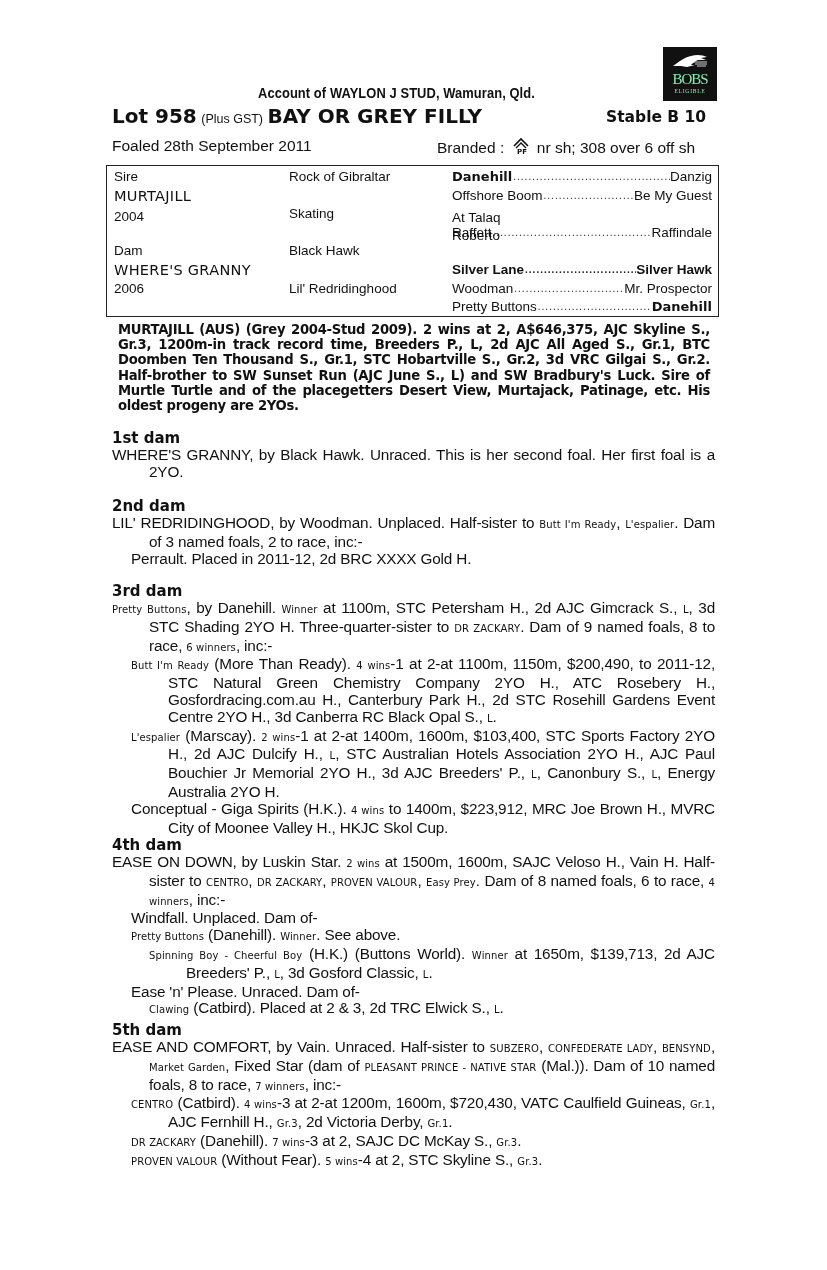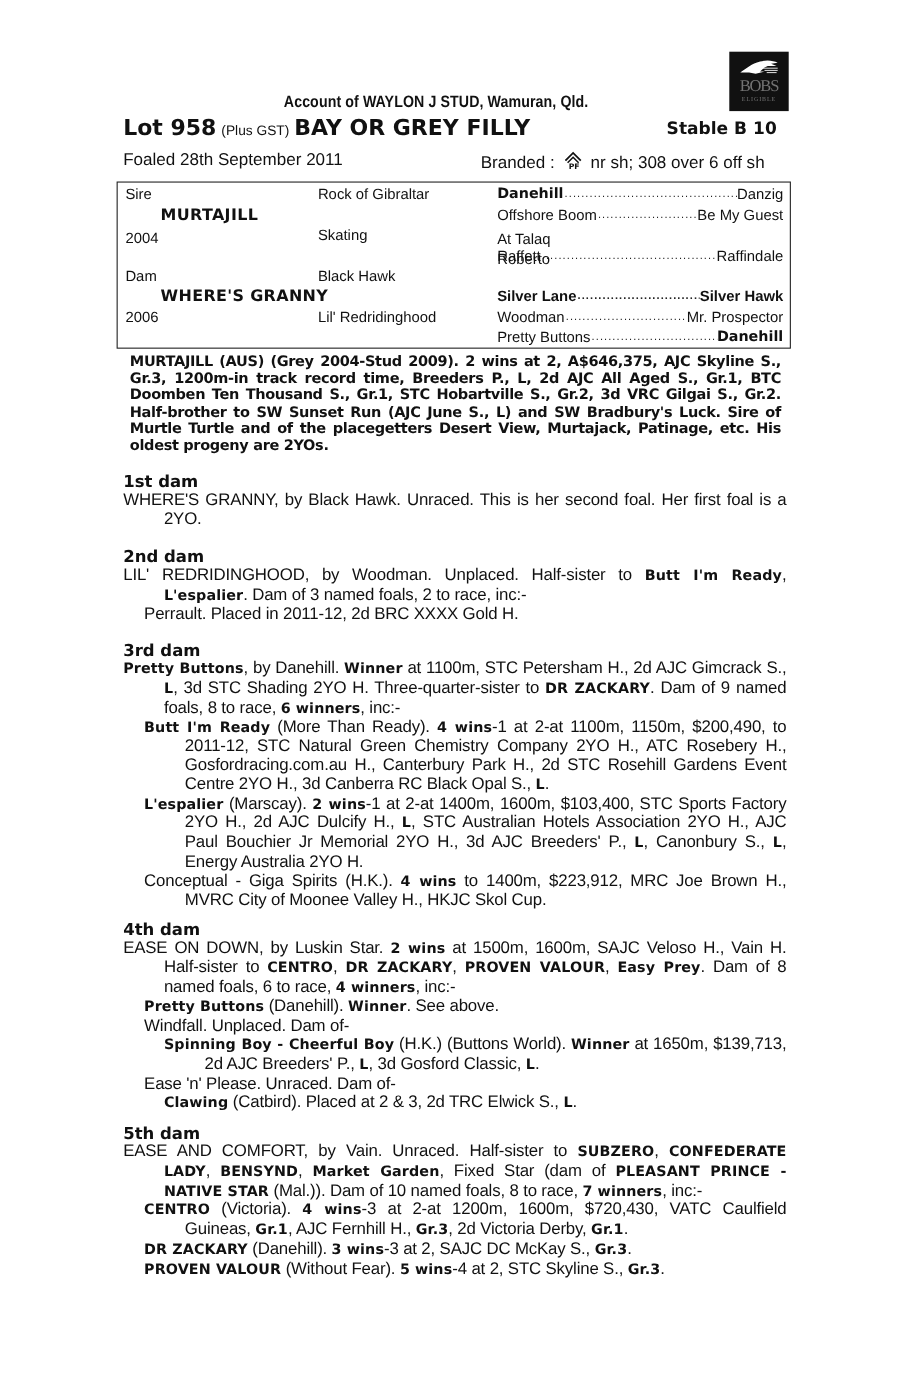--- a/index.html
+++ b/index.html
@@ -3,21 +3,21 @@
 <meta charset="utf-8">
 <style>
   html, body { margin: 0; padding: 0; background: #ffffff; }
   body { width: 827px; height: 1270px; position: relative; overflow: hidden;
          font-family: "Liberation Sans", "DejaVu Sans", sans-serif; color: #111; }
   .abs { position: absolute; }
 
   
   #consignor { left: 258px; top: 84px; font-family: "Liberation Sans", sans-serif; font-weight: bold;
                font-size: 15px; transform: scaleX(0.86); transform-origin: left top; letter-spacing: 0.1px; }
-  #logo { left: 663px; top: 47px; width: 54px; height: 54px; background: #111; color: #737373; }
+  #logo { left: 663px; top: 47px; width: 54px; height: 54px; background: #111; color: #86efac; }
   #logo .bobs { position: absolute; left: 0; right: 0; top: 24px; text-align: center;
                 font-family: "Liberation Serif", serif; font-size: 15px; letter-spacing: -1px; }
   #logo .elig { position: absolute; left: 0; right: 0; top: 41px; text-align: center;
                 font-family: "Liberation Serif", serif; font-size: 5.5px; letter-spacing: 0.8px; }
   #logo svg { position: absolute; left: 8px; top: 5px; }
 
   #lot-line { left: 112px; top: 104px; white-space: nowrap; }
   #lot-line .lot { font-family: "DejaVu Sans", sans-serif; font-weight: bold; font-size: 20px; }
   #lot-line .gst { font-size: 12.5px; }
   #lot-line .desc { font-family: "DejaVu Sans", sans-serif; font-weight: bold; font-size: 20px; }
@@ -30,35 +30,35 @@
   
   #pedigree { left: 106px; top: 165px; width: 611px; height: 150px; border: 1.5px solid #222; }
   .ped-row { position: absolute; height: 18px; font-size: 13.5px; line-height: 18px; white-space: nowrap; }
   .ped-c1 { left: 7px; }
   .ped-c2 { left: 182px; }
   .ped-c3 { left: 345px; width: 260px; display: flex; }
   .ped-c3 .nm { flex: 0 0 auto; }
   .ped-c3 .dots { flex: 1 1 auto; overflow: hidden; letter-spacing: 1px; color: #222; font-size: 10px; padding: 0 1px; }
   .ped-c3 .dots::before { content: "........................................................................................................"; }
   .ped-c3 .sire { flex: 0 0 auto; }
-  .ped-bold { font-family: "DejaVu Sans", sans-serif; font-weight: bold; font-size: 14.5px; letter-spacing: 0.3px; margin-left: 32px; }
+  .ped-bold { font-family: "DejaVu Sans", sans-serif; font-weight: normal; font-size: 14.5px; letter-spacing: 0.3px; }
   .ped-heavy-sm { font-family: "DejaVu Sans", sans-serif; font-weight: bold; font-size: 13px; }
 
   
   #sire-para { left: 118px; top: 322px; width: 592px; font-family: "DejaVu Sans", sans-serif; font-weight: bold;
                font-size: 13.2px; line-height: 15.2px; text-align: justify; letter-spacing: -0.3px; }
 
   
   .section { position: absolute; left: 112px; width: 603px; }
   .section h2 { margin: 0; font-family: "DejaVu Sans", sans-serif; font-weight: bold; font-size: 15px; line-height: 17px; }
   .para { font-size: 15.3px; line-height: 16.8px; text-align: justify; letter-spacing: -0.15px; }
   .lvl0 { padding-left: 37px; text-indent: -37px; }
   .lvl1 { padding-left: 56px; text-indent: -37px; }
   .lvl2 { padding-left: 74px; text-indent: -37px; }
-  .hb { font-family: "DejaVu Sans", sans-serif; font-weight: bold; font-size: 13px; letter-spacing: 0.1px; }
+  .hb { font-family: "DejaVu Sans", sans-serif; font-weight: normal; font-size: 10px; letter-spacing: 0.1px; }
 </style>
 </head>
 <body>
 
 <div id="consignor" class="abs">Account of WAYLON J STUD, Wamuran, Qld.</div>
 
 <div id="logo" class="abs">
   <svg width="38" height="18" viewBox="0 0 38 18">
     <path d="M2 14 C8 10, 12 6, 20 4 C26 2, 32 3, 36 5 L30 6 L35 8 L27 8 C24 9, 22 11, 20 13 L24 13 L16 15 L10 14 Z" fill="#fff"></path>
     <path d="M22 10 L36 10 M24 12 L36 12 M26 14 L35 14" stroke="#fff" stroke-width="0.8"></path>
@@ -150,26 +150,26 @@
     <div class="section" style="top: 583px;">
       <h2>3rd dam</h2>
       <div class="para lvl0"><span class="hb">Pretty Buttons</span><span>, by Danehill. </span><span class="hb">Winner</span><span> at 1100m, STC Petersham H., 2d AJC Gimcrack S., </span><span class="hb">L</span><span>, 3d STC Shading 2YO H. Three-quarter-sister to </span><span class="hb">DR ZACKARY</span><span>. Dam of 9 named foals, 8 to race, </span><span class="hb">6 winners</span><span>, inc:-</span></div>
       <div class="para lvl1"><span class="hb">Butt I'm Ready</span><span> (More Than Ready). </span><span class="hb">4 wins</span><span>-1 at 2-at 1100m, 1150m, $200,490, to 2011-12, STC Natural Green Chemistry Company 2YO H., ATC Rosebery H., Gosfordracing.com.au H., Canterbury Park H., 2d STC Rosehill Gardens Event Centre 2YO H., 3d Canberra RC Black Opal S., </span><span class="hb">L</span><span>.</span></div>
       <div class="para lvl1"><span class="hb">L'espalier</span><span> (Marscay). </span><span class="hb">2 wins</span><span>-1 at 2-at 1400m, 1600m, $103,400, STC Sports Factory 2YO H., 2d AJC Dulcify H., </span><span class="hb">L</span><span>, STC Australian Hotels Association 2YO H., AJC Paul Bouchier Jr Memorial 2YO H., 3d AJC Breeders' P., </span><span class="hb">L</span><span>, Canonbury S., </span><span class="hb">L</span><span>, Energy Australia 2YO H.</span></div>
       <div class="para lvl1"><span>Conceptual - Giga Spirits (H.K.). </span><span class="hb">4 wins</span><span> to 1400m, $223,912, MRC Joe Brown H., MVRC City of Moonee Valley H., HKJC Skol Cup.</span></div>
     </div>
     <div class="section" style="top: 837px;">
       <h2>4th dam</h2>
       <div class="para lvl0"><span>EASE ON DOWN, by Luskin Star. </span><span class="hb">2 wins</span><span> at 1500m, 1600m, SAJC Veloso H., Vain H. Half-sister to </span><span class="hb">CENTRO</span><span>, </span><span class="hb">DR ZACKARY</span><span>, </span><span class="hb">PROVEN VALOUR</span><span>, </span><span class="hb">Easy Prey</span><span>. Dam of 8 named foals, 6 to race, </span><span class="hb">4 winners</span><span>, inc:-</span></div>
+      <div class="para lvl1"><span>Windfall. Unplaced. Dam of-</span></div>
       <div class="para lvl1"><span class="hb">Pretty Buttons</span><span> (Danehill). </span><span class="hb">Winner</span><span>. See above.</span></div>
-      <div class="para lvl1"><span>Windfall. Unplaced. Dam of-</span></div>
       <div class="para lvl2"><span class="hb">Spinning Boy - Cheerful Boy</span><span> (H.K.) (Buttons World). </span><span class="hb">Winner</span><span> at 1650m, $139,713, 2d AJC Breeders' P., </span><span class="hb">L</span><span>, 3d Gosford Classic, </span><span class="hb">L</span><span>.</span></div>
       <div class="para lvl1"><span>Ease 'n' Please. Unraced. Dam of-</span></div>
       <div class="para lvl2"><span class="hb">Clawing</span><span> (Catbird). Placed at 2 &amp; 3, 2d TRC Elwick S., </span><span class="hb">L</span><span>.</span></div>
     </div>
     <div class="section" style="top: 1022px;">
       <h2>5th dam</h2>
       <div class="para lvl0"><span>EASE AND COMFORT, by Vain. Unraced. Half-sister to </span><span class="hb">SUBZERO</span><span>, </span><span class="hb">CONFEDERATE LADY</span><span>, </span><span class="hb">BENSYND</span><span>, </span><span class="hb">Market Garden</span><span>, Fixed Star (dam of </span><span class="hb">PLEASANT PRINCE - NATIVE STAR</span><span> (Mal.)). Dam of 10 named foals, 8 to race, </span><span class="hb">7 winners</span><span>, inc:-</span></div>
-      <div class="para lvl1"><span class="hb">CENTRO</span><span> (Victoria). </span><span class="hb">4 wins</span><span>-3 at 2-at 1200m, 1600m, $720,430, VATC Caulfield Guineas, </span><span class="hb">Gr.1</span><span>, AJC Fernhill H., </span><span class="hb">Gr.3</span><span>, 2d Victoria Derby, </span><span class="hb">Gr.1</span><span>.</span></div>
-      <div class="para lvl1"><span class="hb">DR ZACKARY</span><span> (Danehill). </span><span class="hb">3 wins</span><span>-3 at 2, SAJC DC McKay S., </span><span class="hb">Gr.3</span><span>.</span></div>
+      <div class="para lvl1"><span class="hb">CENTRO</span><span> (Catbird). </span><span class="hb">4 wins</span><span>-3 at 2-at 1200m, 1600m, $720,430, VATC Caulfield Guineas, </span><span class="hb">Gr.1</span><span>, AJC Fernhill H., </span><span class="hb">Gr.3</span><span>, 2d Victoria Derby, </span><span class="hb">Gr.1</span><span>.</span></div>
+      <div class="para lvl1"><span class="hb">DR ZACKARY</span><span> (Danehill). </span><span class="hb">7 wins</span><span>-3 at 2, SAJC DC McKay S., </span><span class="hb">Gr.3</span><span>.</span></div>
       <div class="para lvl1"><span class="hb">PROVEN VALOUR</span><span> (Without Fear). </span><span class="hb">5 wins</span><span>-4 at 2, STC Skyline S., </span><span class="hb">Gr.3</span><span>.</span></div>
     </div>
   </div>
 
 </body></html>

